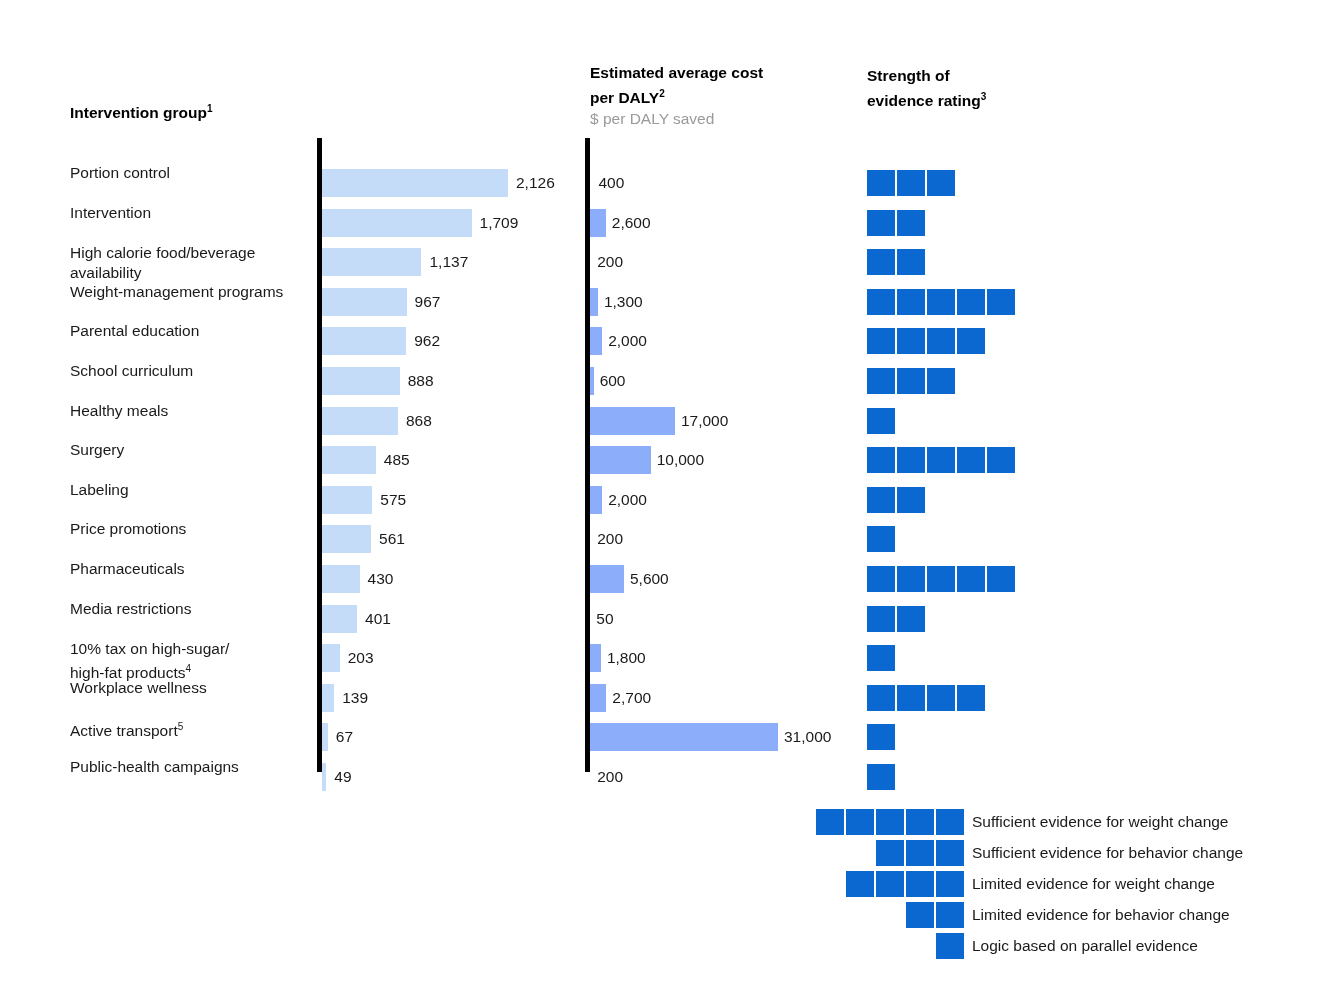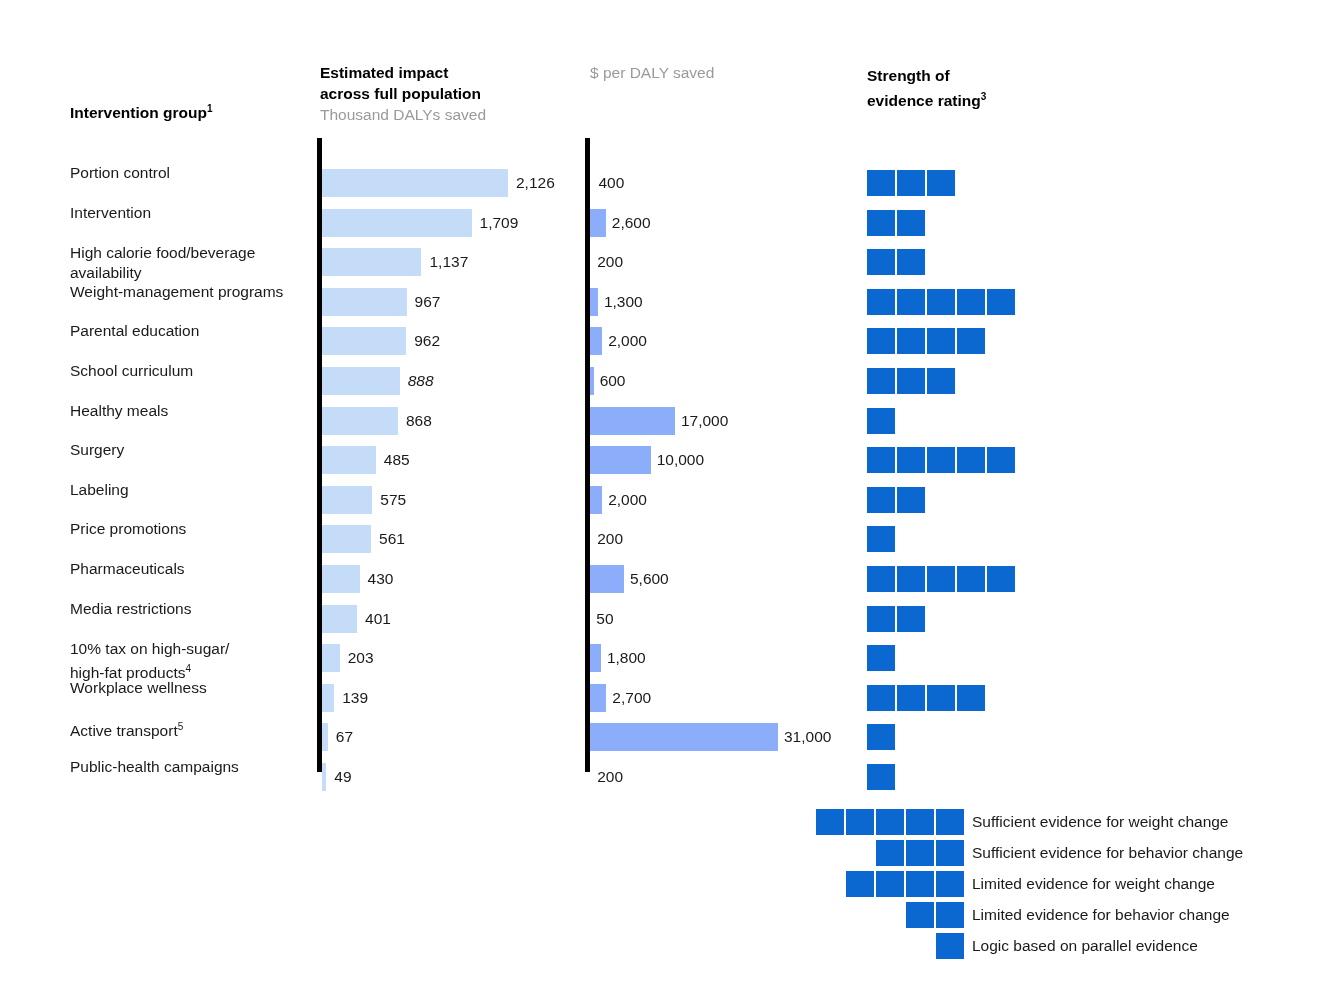--- a/index.html
+++ b/index.html
@@ -142,27 +142,24 @@
 </style>
 </head>
 <body>
 
 <div class="chart">
 
   <div class="hdr" id="hdr-group">
     <div class="t1"><span>Intervention group</span><sup>1</sup></div>
   </div>
 
-  <div class="hdr" id="hdr-impact">
-    <div class="t1"><span>Estimated impact
-across full population</span></div>
-    <div class="t2">Thousand DALYs saved</div>
-  </div>
 
   <div class="hdr" id="hdr-cost">
+    <div class="t1"><span>Estimated average cost
+per DALY</span><sup>2</sup></div>
     <div class="t2">$ per DALY saved</div>
   </div>
 
   <div class="hdr" id="hdr-evid">
     <div class="t1"><span>Strength of
 evidence rating</span><sup>3</sup></div>
   </div>
 
   <div class="axis" id="axis-impact"></div>
   <div class="axis" id="axis-cost"></div>
@@ -244,21 +241,21 @@
           <div class="sq"></div>
           <div class="sq"></div>
           <div class="sq"></div>
           <div class="sq"></div>
         </div>
       </div>
       <div class="row" style="top: 337px;">
         <div class="rowlabel">School curriculum</div>
         <div class="barwrap" id="" style="left: 322px;">
           <div class="bar light" style="width: 77.6896px;"></div>
-          <div class="barval" style="left: 85.6896px; font-style: italic;">888</div>
+          <div class="barval" style="left: 85.6896px;">888</div>
         </div>
         <div class="barwrap" style="left: 590px;">
           <div class="bar mid" style="width: 3.63871px;"></div>
           <div class="barval" style="left: 9.63871px;">600</div>
         </div>
         <div class="evid">
           <div class="sq"></div>
           <div class="sq"></div>
           <div class="sq"></div>
         </div>

